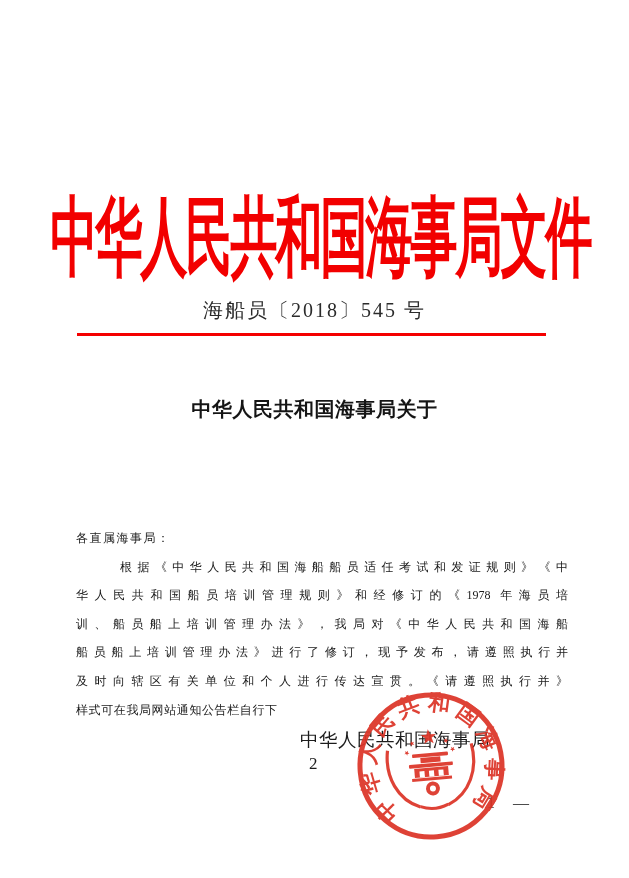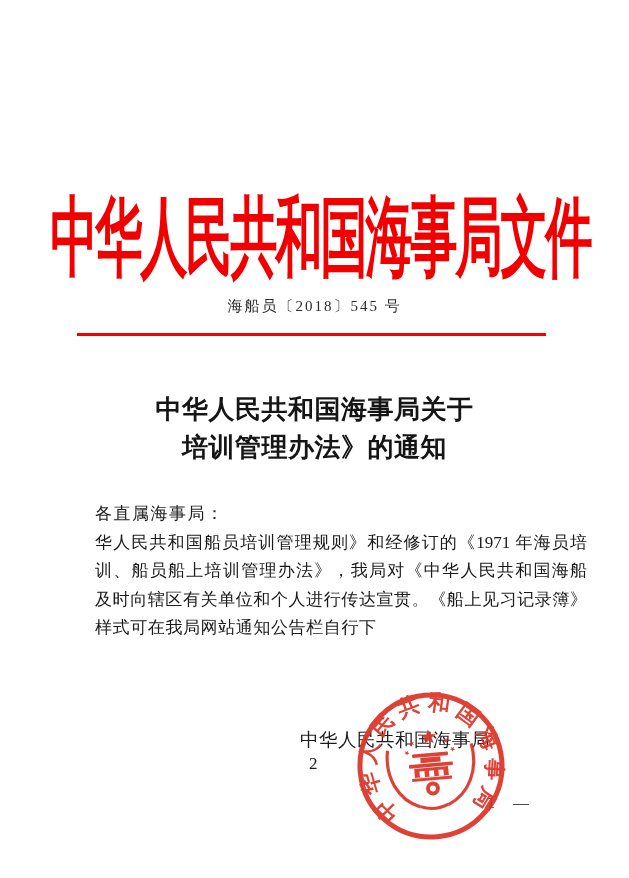--- a/index.html
+++ b/index.html
@@ -5,31 +5,31 @@
   html,body{margin:0;padding:0;background:#ffffff;}
   body{width:629px;height:878px;position:relative;overflow:hidden;
        font-family:"Liberation Serif", serif;color:#1c1c1c;}
   .abs{position:absolute;}
 
   
   .org-title{top:180px;left:12px;right:0;text-align:center;}
   .org-title span{display:inline-block;font-weight:bold;font-size:47px;letter-spacing:-2px;
        color:#f20000;transform:scaleY(1.85);transform-origin:center top;white-space:nowrap;}
 
-  .doc-number{top:297px;left:0;right:0;text-align:center;font-size:15px;
+  .doc-number{top:297px;left:0;right:0;text-align:center;font-size:20px;
        letter-spacing:2px;color:#2b2b2b;}
 
   .red-rule{top:333px;left:77px;width:469px;height:3px;background:#f40000;}
 
   
   .notice-title{top:391px;left:0;right:0;text-align:center;font-weight:bold;
-       font-size:26px;line-height:37.5px;color:#151515;letter-spacing:0.5px;}
+       font-size:20px;line-height:37.5px;color:#151515;letter-spacing:0.5px;}
 
   
-  .body-block{top:500px;left:76px;width:492px;font-size:17px;line-height:28.6px;color:#1a1a1a;margin-left:19px;}
+  .body-block{top:524px;left:76px;width:492px;font-size:12px;line-height:28.6px;color:#1a1a1a;}
   .body-line{text-align:justify;text-align-last:justify;}
   .body-line.first{text-indent:44px;}
   .body-line.last{text-align:right;text-align-last:left;letter-spacing:0.6px;}
   .salutation{letter-spacing:1.5px;}
 
   
   .signature{top:727px;left:300px;font-size:18.5px;letter-spacing:0.5px;white-space:nowrap;}
   .date-partial{top:754px;left:309px;font-size:17px;}
   .page-number{top:794px;left:487px;font-size:16px;word-spacing:14px;color:#2b2b2b;}
 
@@ -42,28 +42,29 @@
 <div class="abs org-title">
   <span>中华人民共和国海事局文件</span>
 </div>
 
 <div class="abs doc-number">海船员〔2018〕545 号</div>
 
 <div class="abs red-rule"></div>
 
 <div class="abs notice-title">
   <div>中华人民共和国海事局关于</div>
-  <div>培训管理办法》的通知</div>
 </div>
 
 <div class="abs body-block">
   <div class="salutation">各直属海事局：</div>
-  <div class="body-line">华人民共和国船员培训管理规则》和经修订的《1971 年海员培</div>
+  <div class="body-line first">根据《中华人民共和国海船船员适任考试和发证规则》《中</div>
+  <div class="body-line">华人民共和国船员培训管理规则》和经修订的《1978 年海员培</div>
   <div class="body-line">训、船员船上培训管理办法》，我局对《中华人民共和国海船</div>
-  <div class="body-line">及时向辖区有关单位和个人进行传达宣贯。《船上见习记录簿》</div>
+  <div class="body-line">船员船上培训管理办法》进行了修订，现予发布，请遵照执行并</div>
+  <div class="body-line">及时向辖区有关单位和个人进行传达宣贯。《请遵照执行并》</div>
   <div class="body-line last">样式可在我局网站通知公告栏自行下</div>
 </div>
 
 <div class="abs signature">中华人民共和国海事局</div>
 <div class="abs date-partial">2</div>
 
 <div class="abs page-number">1 —</div>
 
 <svg class="abs seal" viewBox="0 0 160 160">
   <defs>

